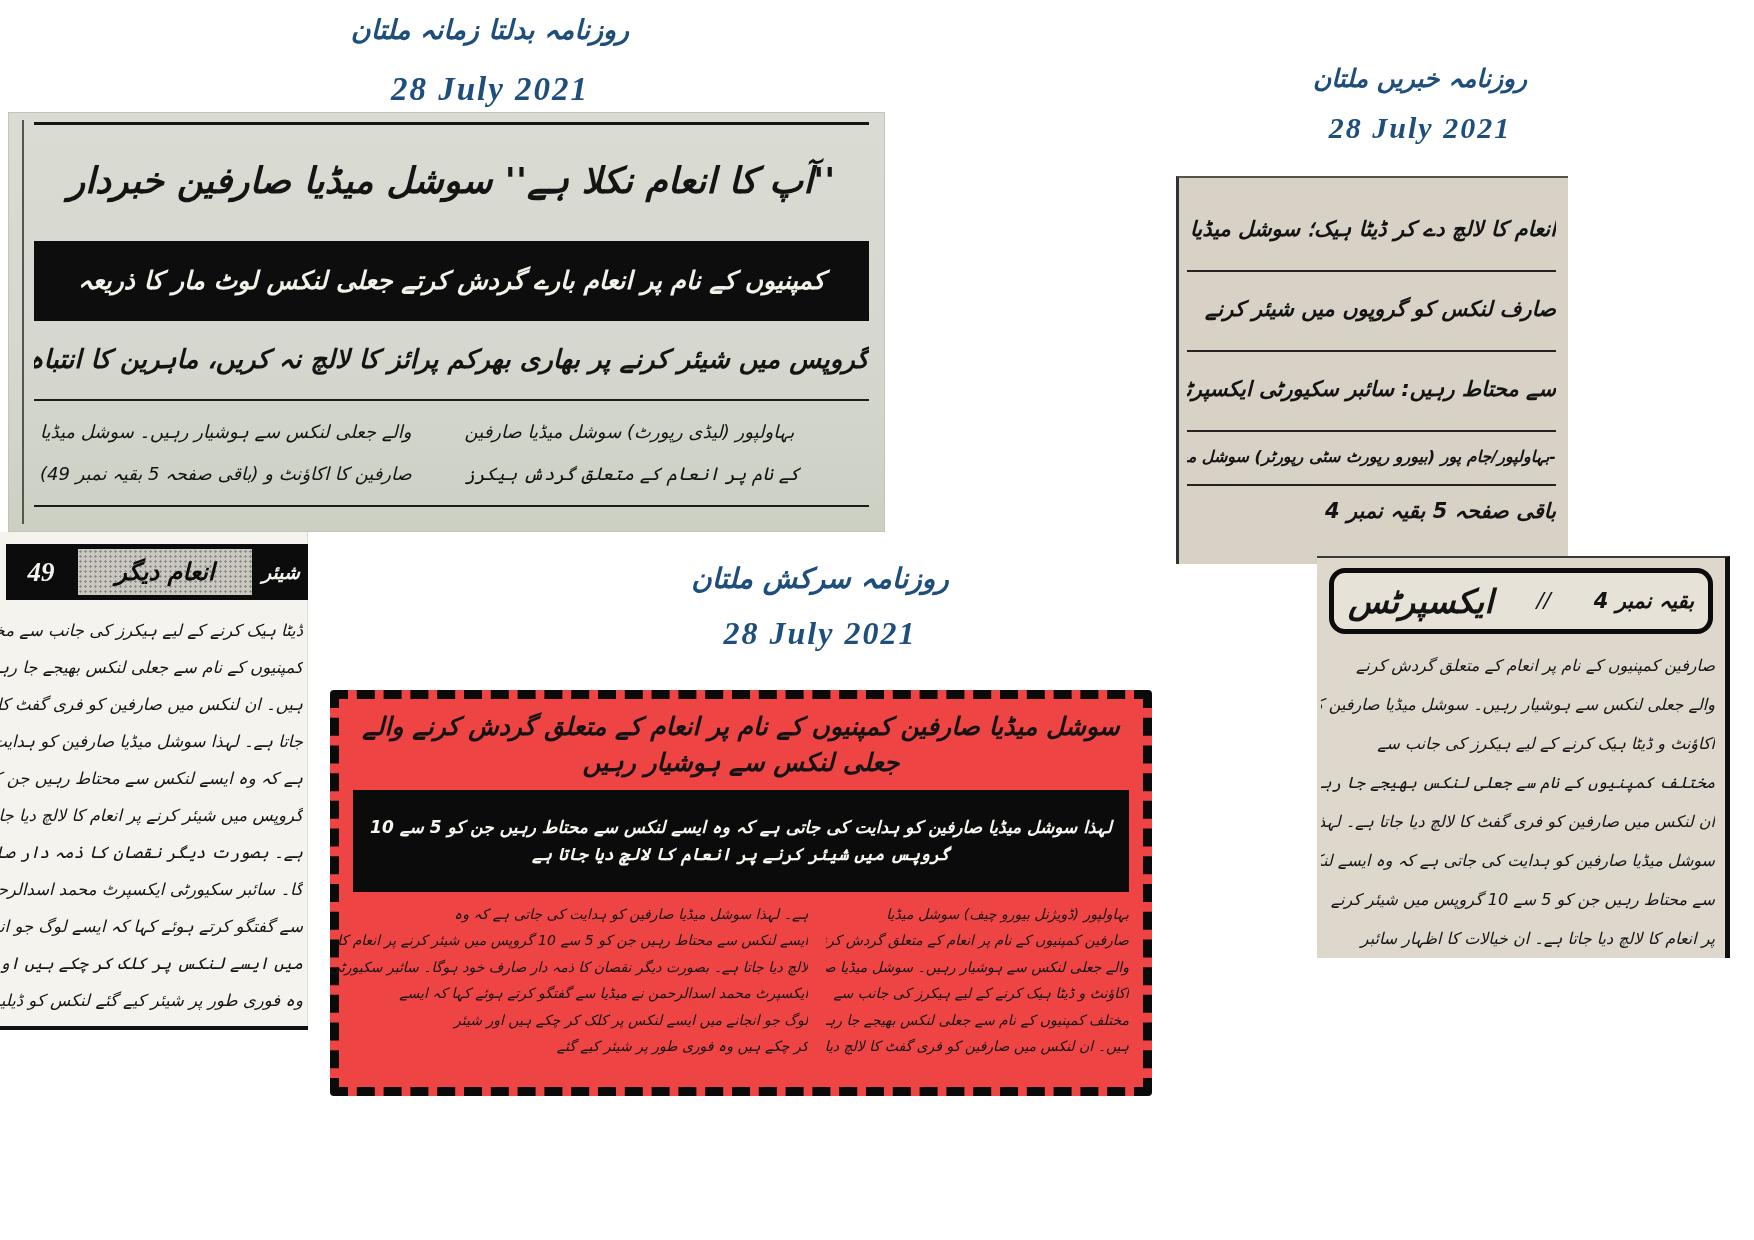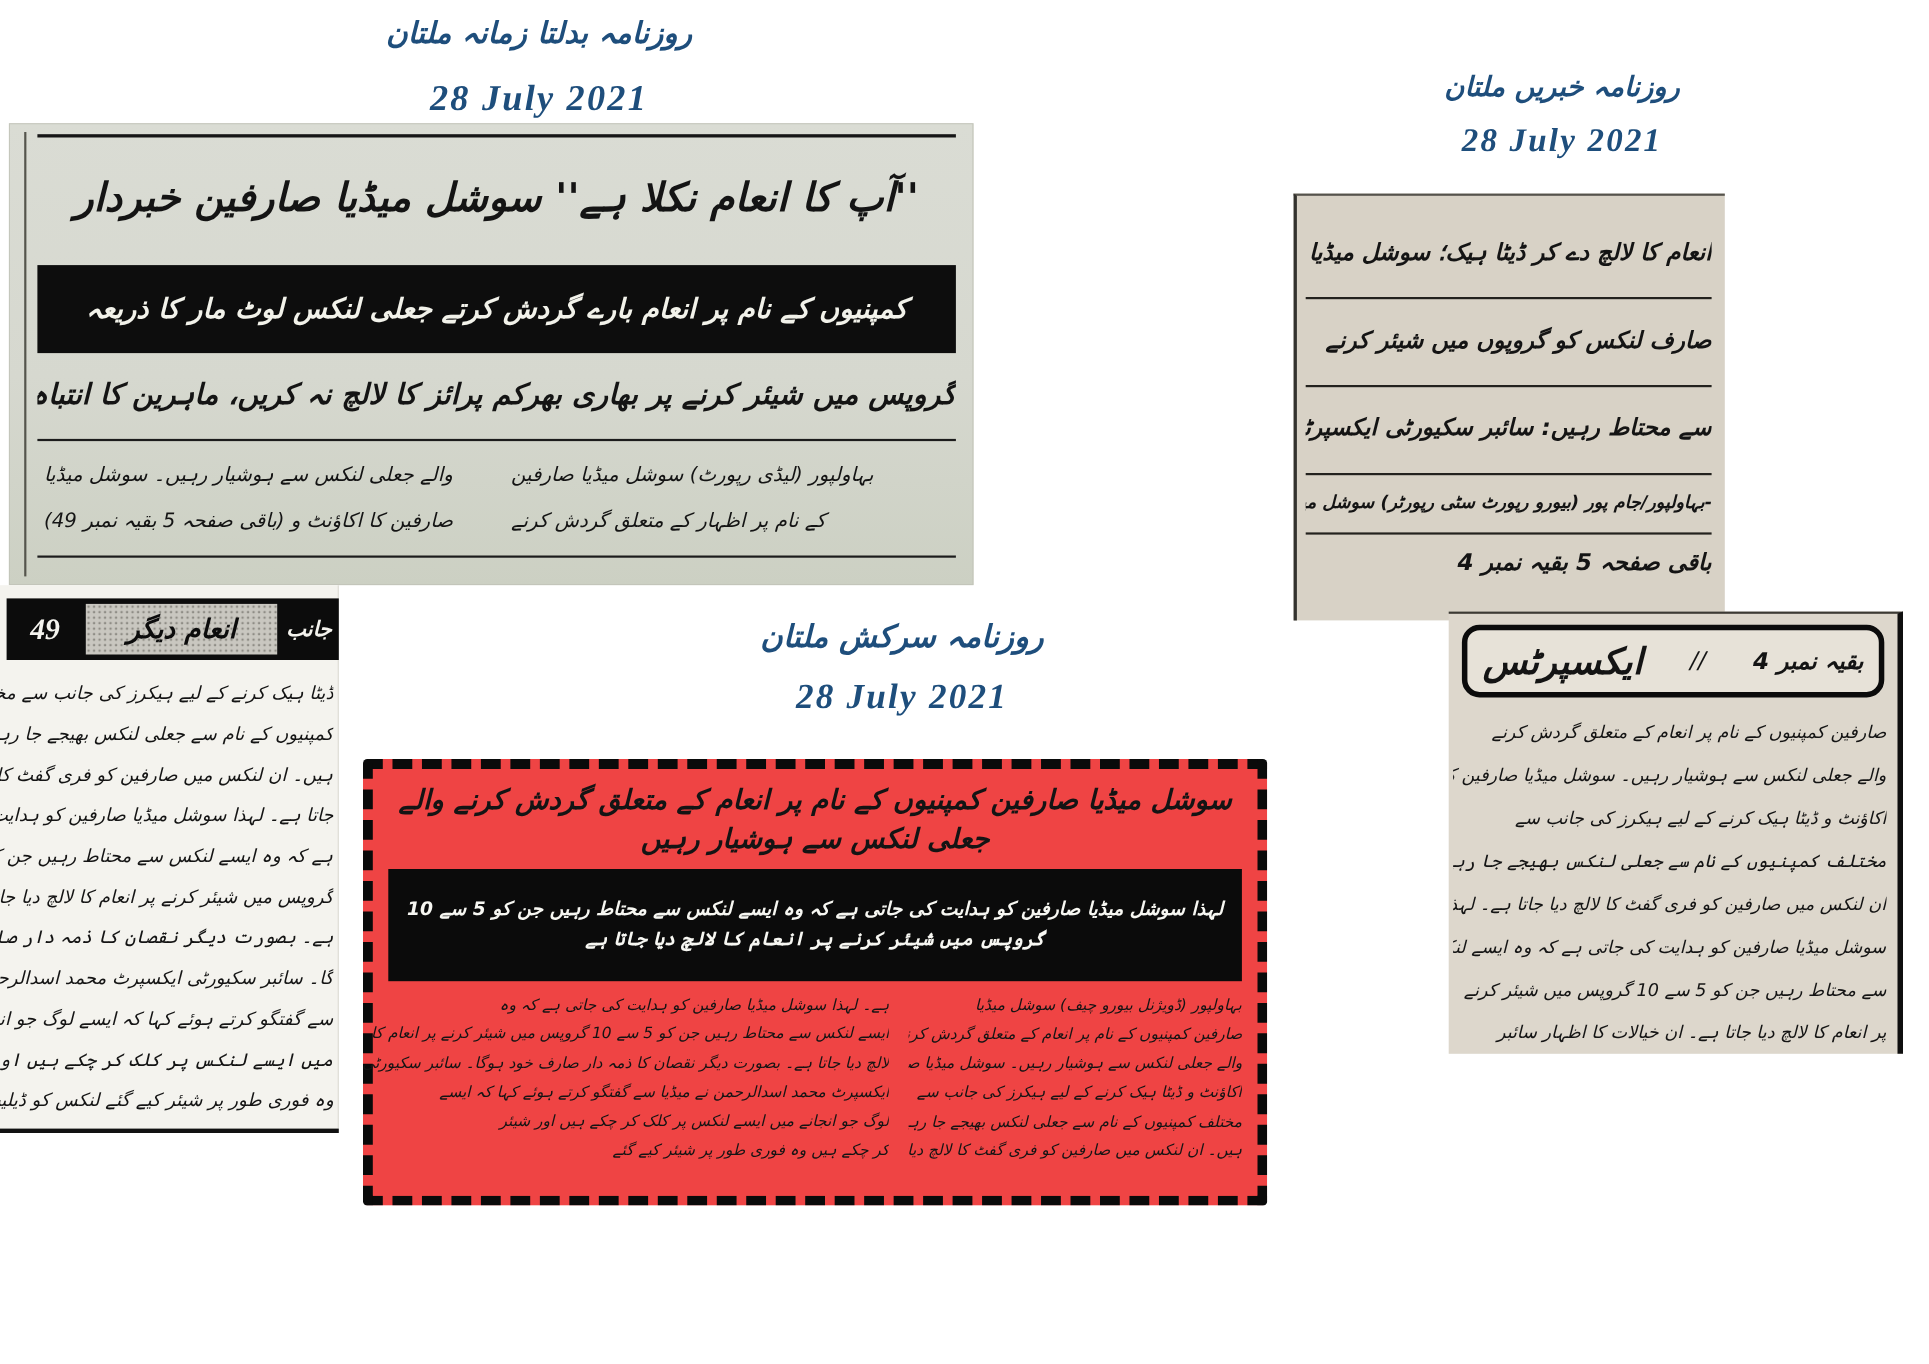--- a/index.html
+++ b/index.html
@@ -107,33 +107,33 @@
 
   <div id="clipA" class="urdu" dir="rtl">
     <div class="rule-left"></div>
     <div class="inner">
       <div class="headline">''آپ کا انعام نکلا ہے'' سوشل میڈیا صارفین خبردار</div>
       <div class="bar">کمپنیوں کے نام پر انعام بارے گردش کرتے جعلی لنکس لوٹ مار کا ذریعہ</div>
       <div class="deck">گروپس میں شیئر کرنے پر بھاری بھرکم پرائز کا لالچ نہ کریں، ماہرین کا انتباہ</div>
       <div class="cols" dir="rtl">
         <div class="col">
           <div>بہاولپور (لیڈی رپورٹ) سوشل میڈیا صارفین</div>
-          <div>کے نام پر اظہار کے متعلق گردش کرنے</div>
+          <div>کے نام پر انعام کے متعلق گردش ہیکرز</div>
         </div>
         <div class="col">
           <div>والے جعلی لنکس سے ہوشیار رہیں۔ سوشل میڈیا</div>
           <div>صارفین کا اکاؤنٹ و (باقی صفحہ 5 بقیہ نمبر 49)</div>
         </div>
       </div>
     </div>
   </div>
 
   <div id="clipB" class="urdu" dir="rtl">
     <div class="tag" dir="rtl">
-      <div class="tag-baqia">جانب</div>
+      <div class="tag-baqia">شیئر</div>
       <div class="tag-title">انعام دیگر</div>
       <div class="tag-num">49</div>
     </div>
     <div class="body">
       <div class="bline">ڈیٹا ہیک کرنے کے لیے ہیکرز کی جانب سے مختلف</div>
       <div class="bline">کمپنیوں کے نام سے جعلی لنکس بھیجے جا رہے</div>
       <div class="bline">ہیں۔ ان لنکس میں صارفین کو فری گفٹ کا لالچ دیا</div>
       <div class="bline">جاتا ہے۔ لہذا سوشل میڈیا صارفین کو ہدایت کی جاتی</div>
       <div class="bline">ہے کہ وہ ایسے لنکس سے محتاط رہیں جن کو 5 سے 10</div>
       <div class="bline">گروپس میں شیئر کرنے پر انعام کا لالچ دیا جاتا</div>

